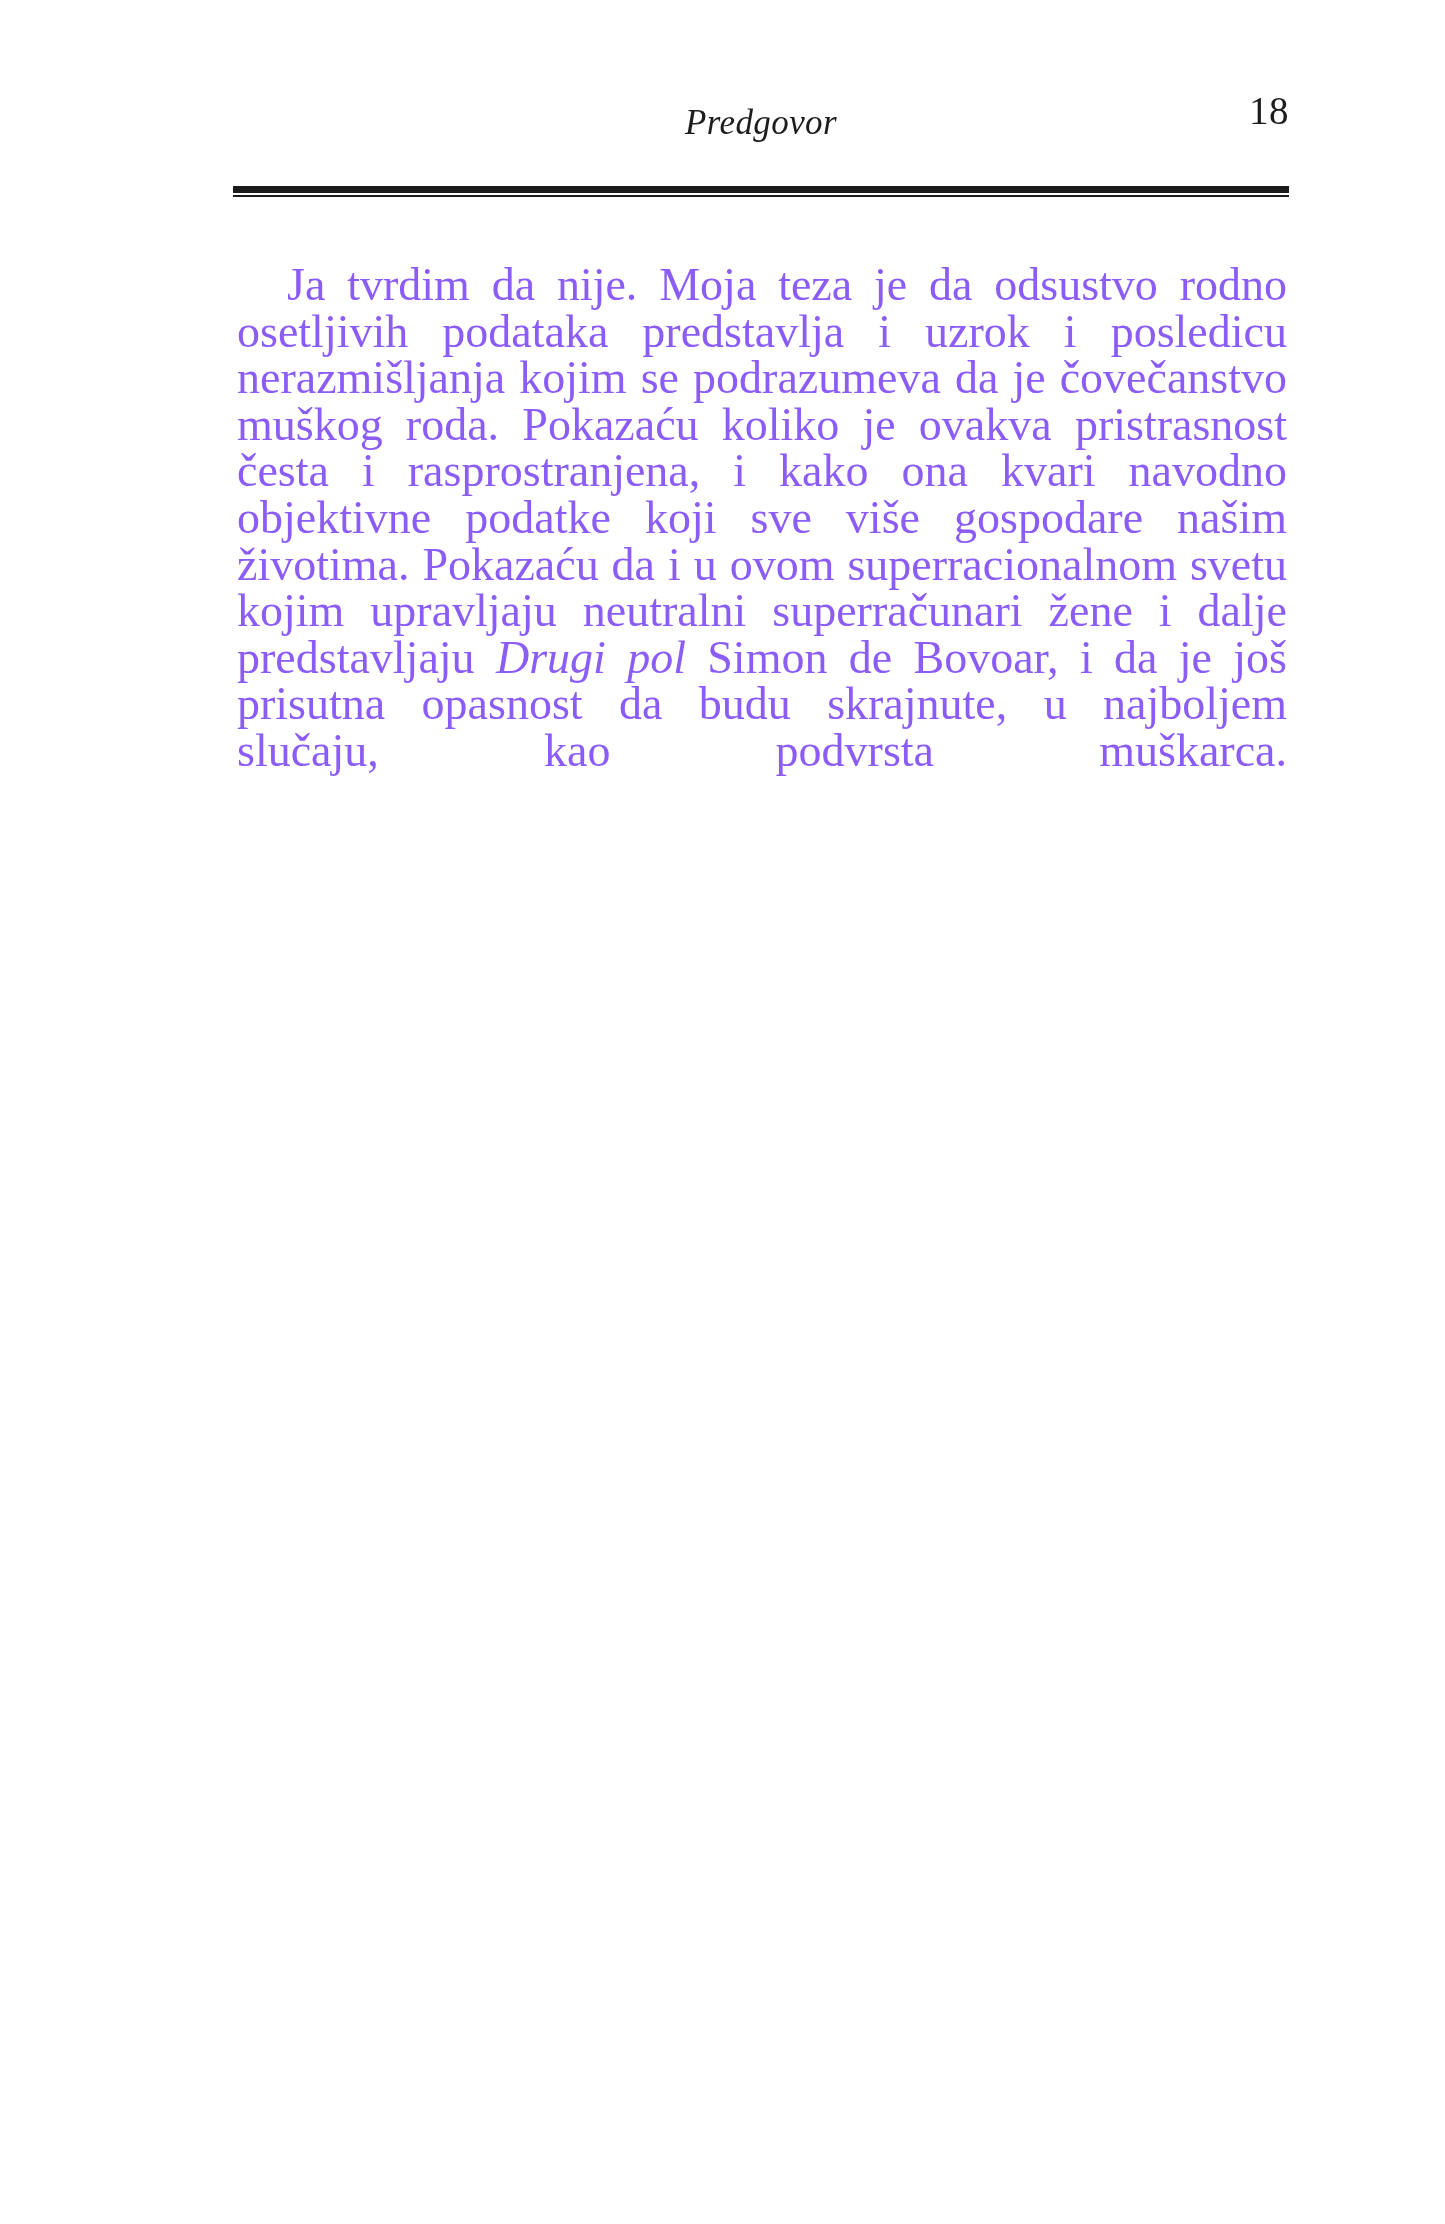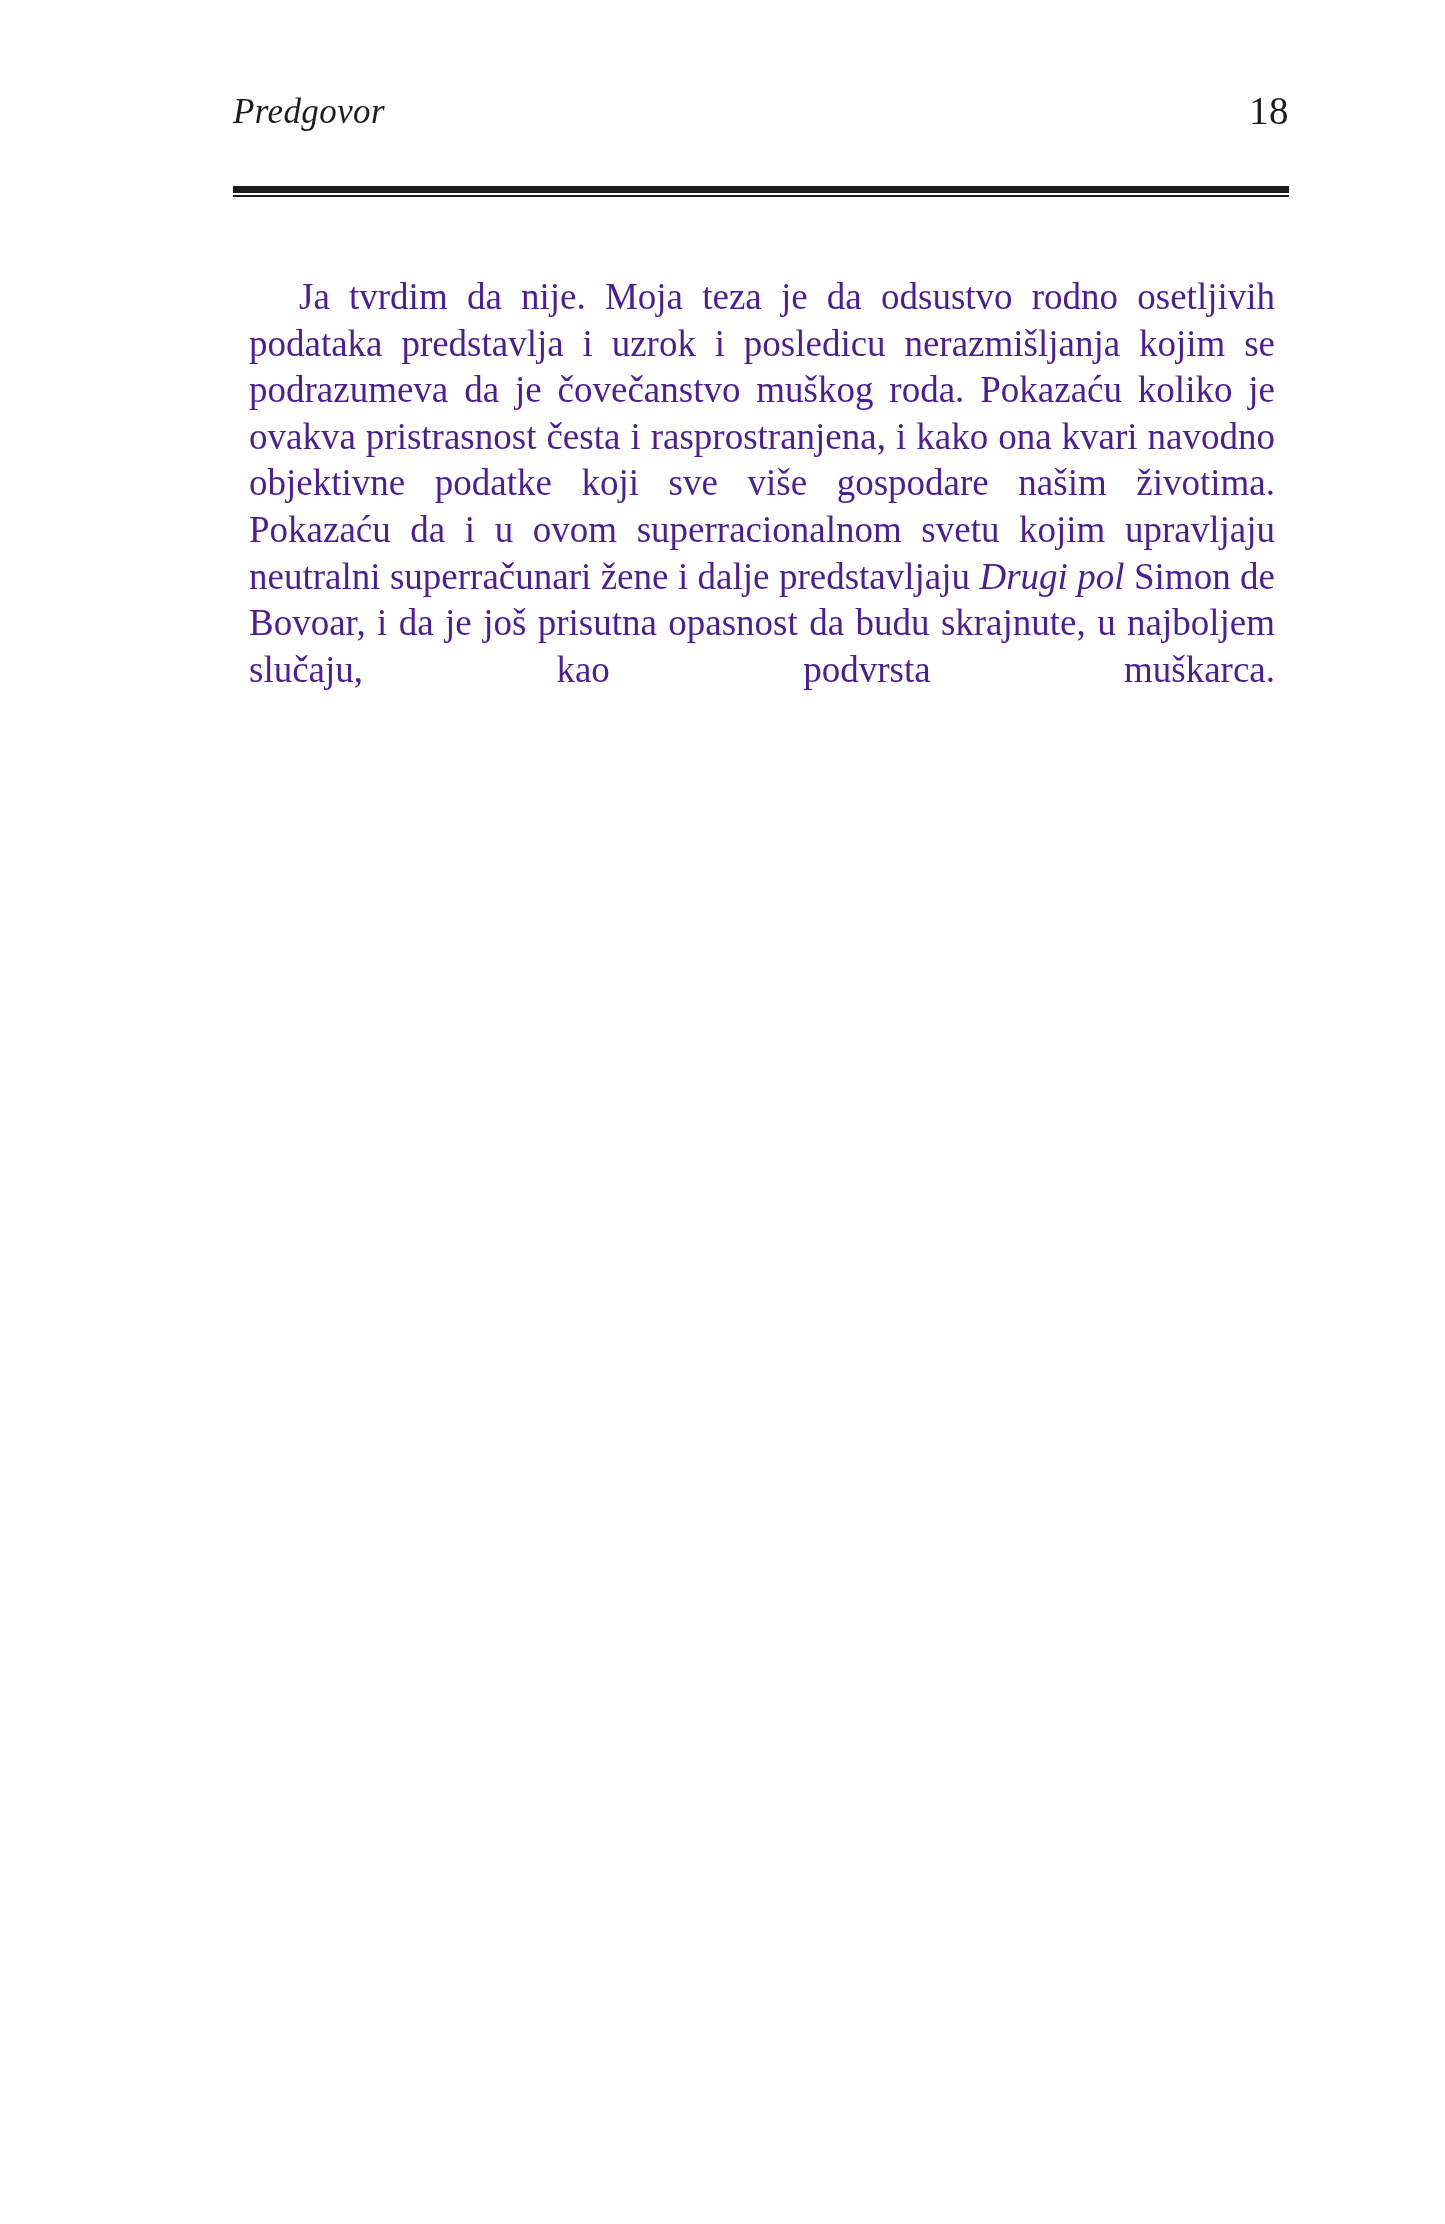--- a/index.html
+++ b/index.html
@@ -25,22 +25,23 @@
     position: absolute;
     left: 233px;
     top: 86px;
     width: 1056px;
     height: 62px;
   }
 
   .running-head-title {
     position: absolute;
     left: 0;
-    top: 1px;
+    top: 12px;
     width: 100%;
+    text-align: center;
     font-style: italic;
     font-size: 35px;
     line-height: 50px;
     letter-spacing: 0.4px;
     color: #1d1d1d;
   }
 
   .running-head-folio {
     position: absolute;
     right: 0;
@@ -89,27 +90,27 @@
 
   
   .body-block {
     position: absolute;
     left: 233px;
     top: 258px;
     width: 1058px;
   }
 
   .body-para {
-    margin: 16px;
-    font-size: 37px;
+    margin: 4px;
+    font-size: 46px;
     line-height: 46.6px;
     text-align: justify;
     text-justify: inter-word;
     word-spacing: 0.1px;
-    color: #4c1d95;
+    color: #8b5cf6;
     hyphens: manual;
   }
 
   .body-para .first-indent {
     display: inline-block;
     width: 50px;
   }
 
   .body-para em,
   .body-para .italic {

